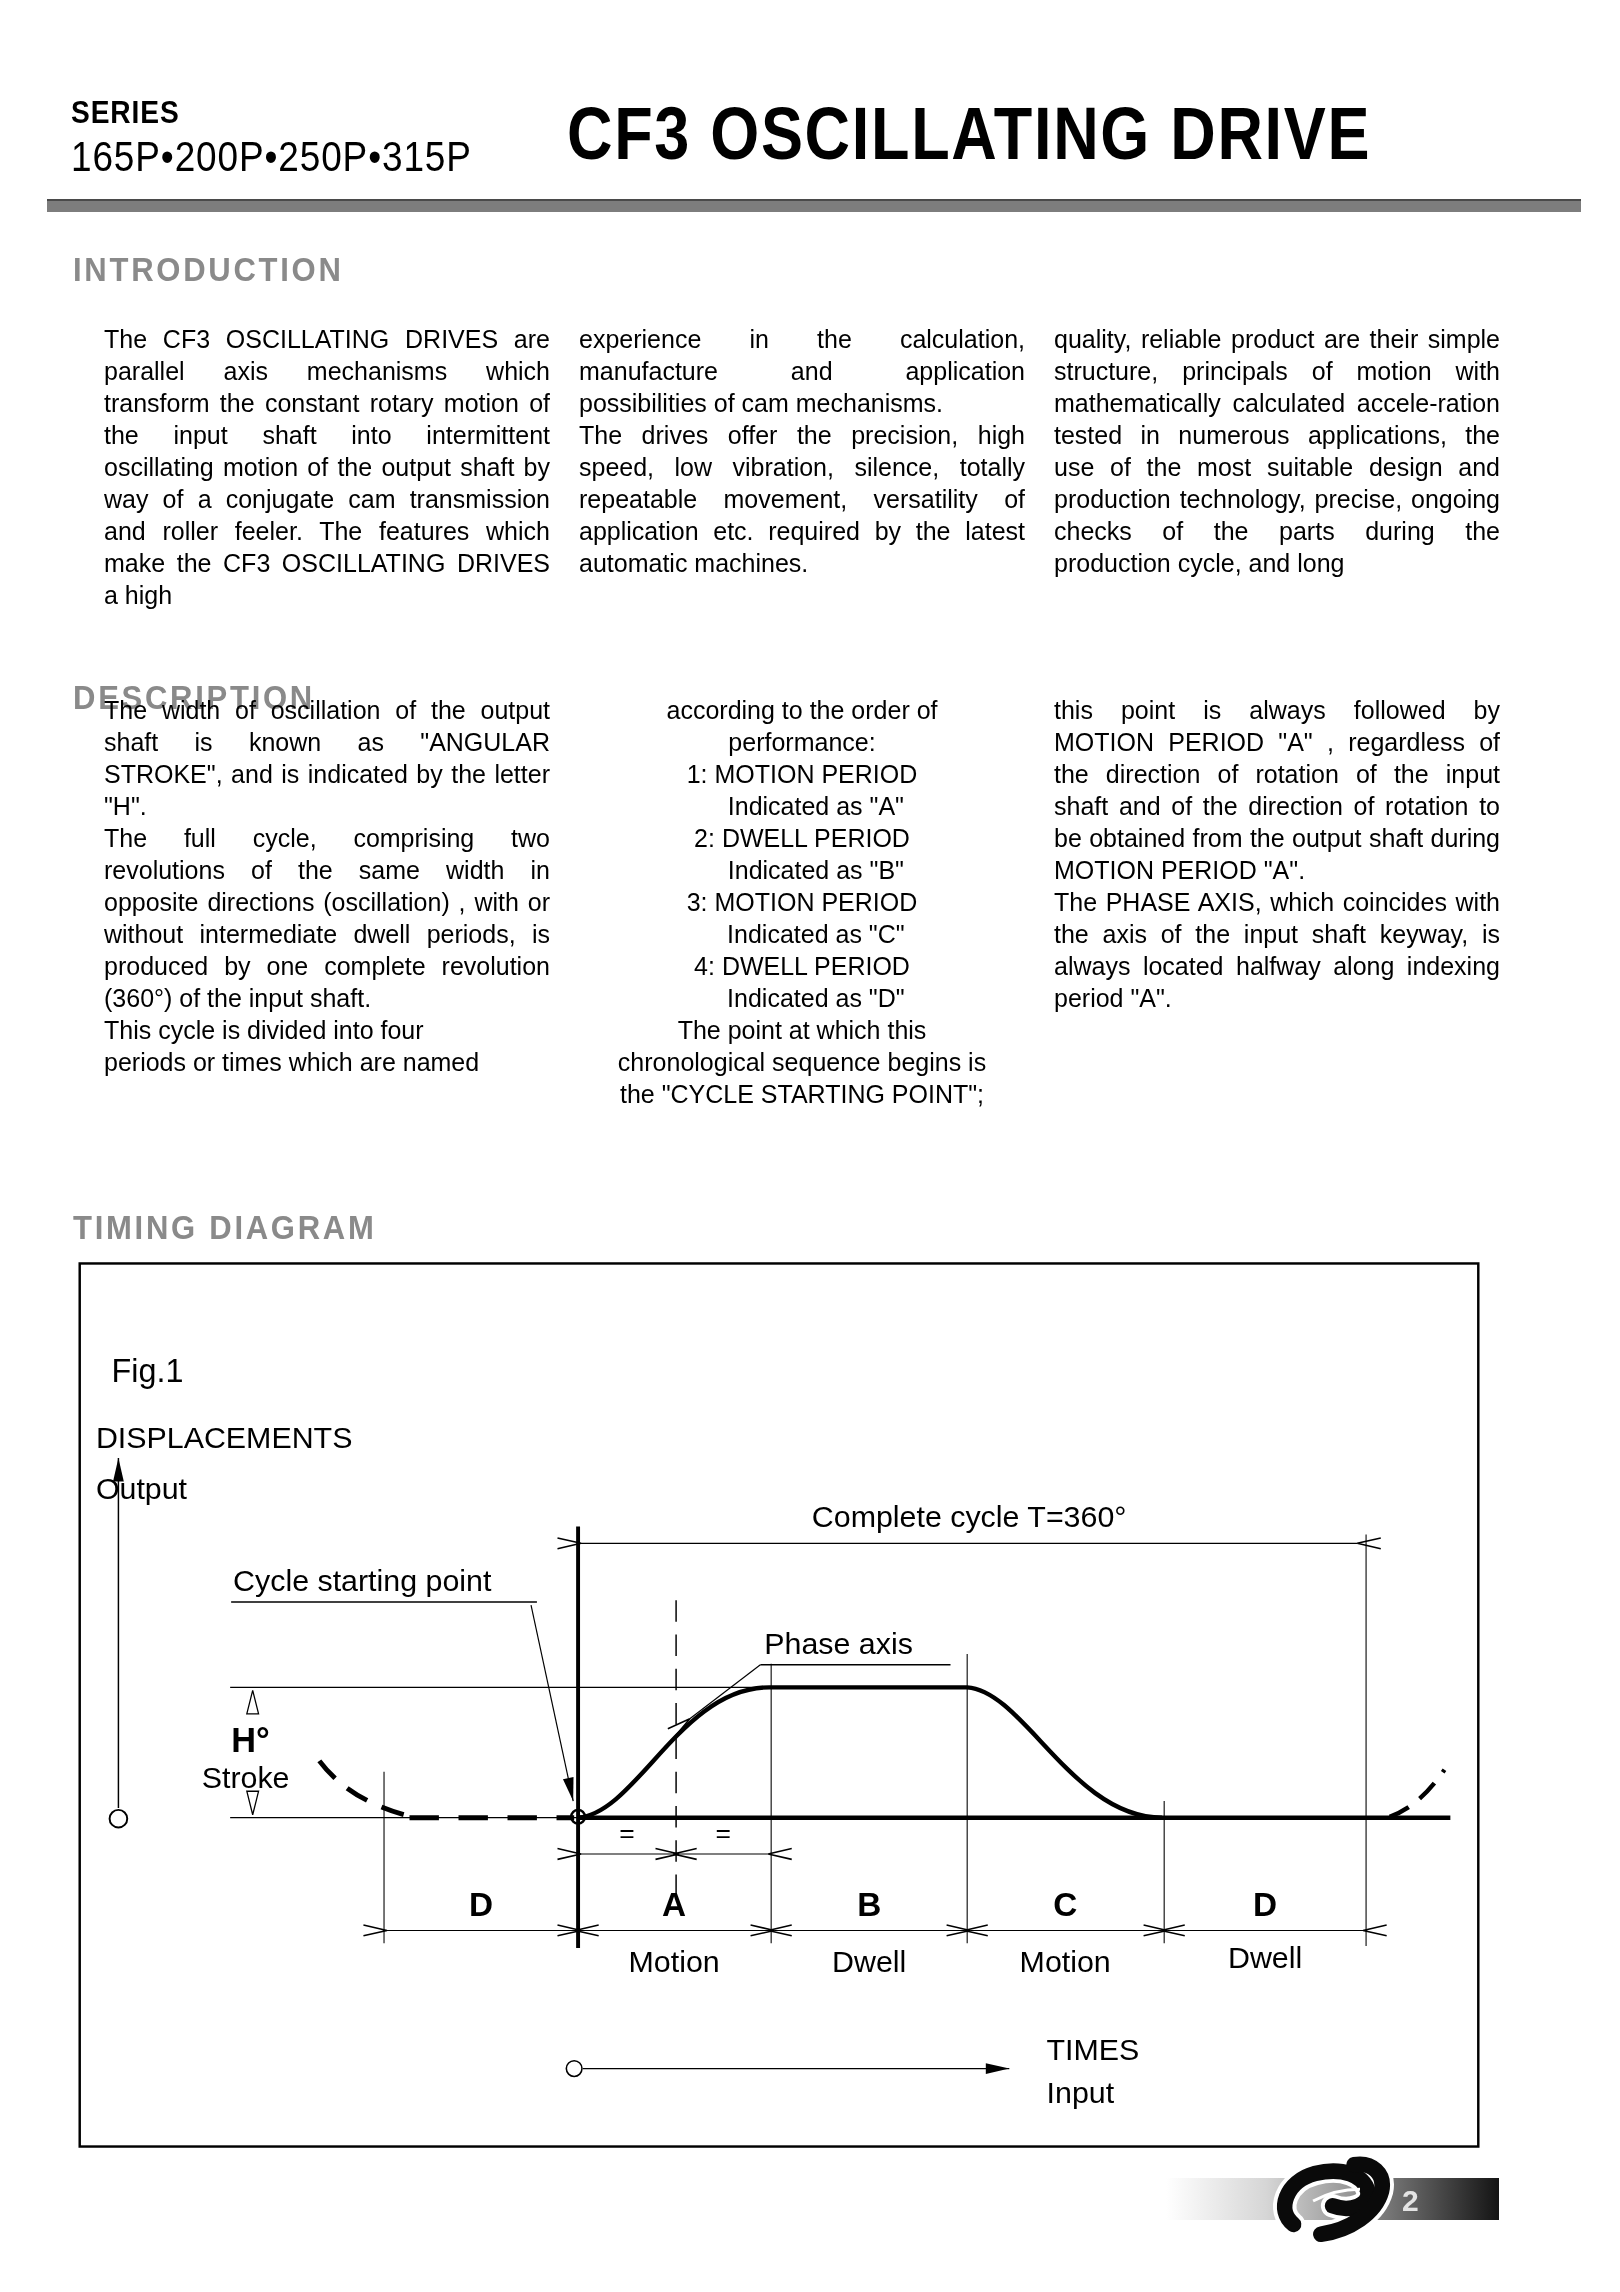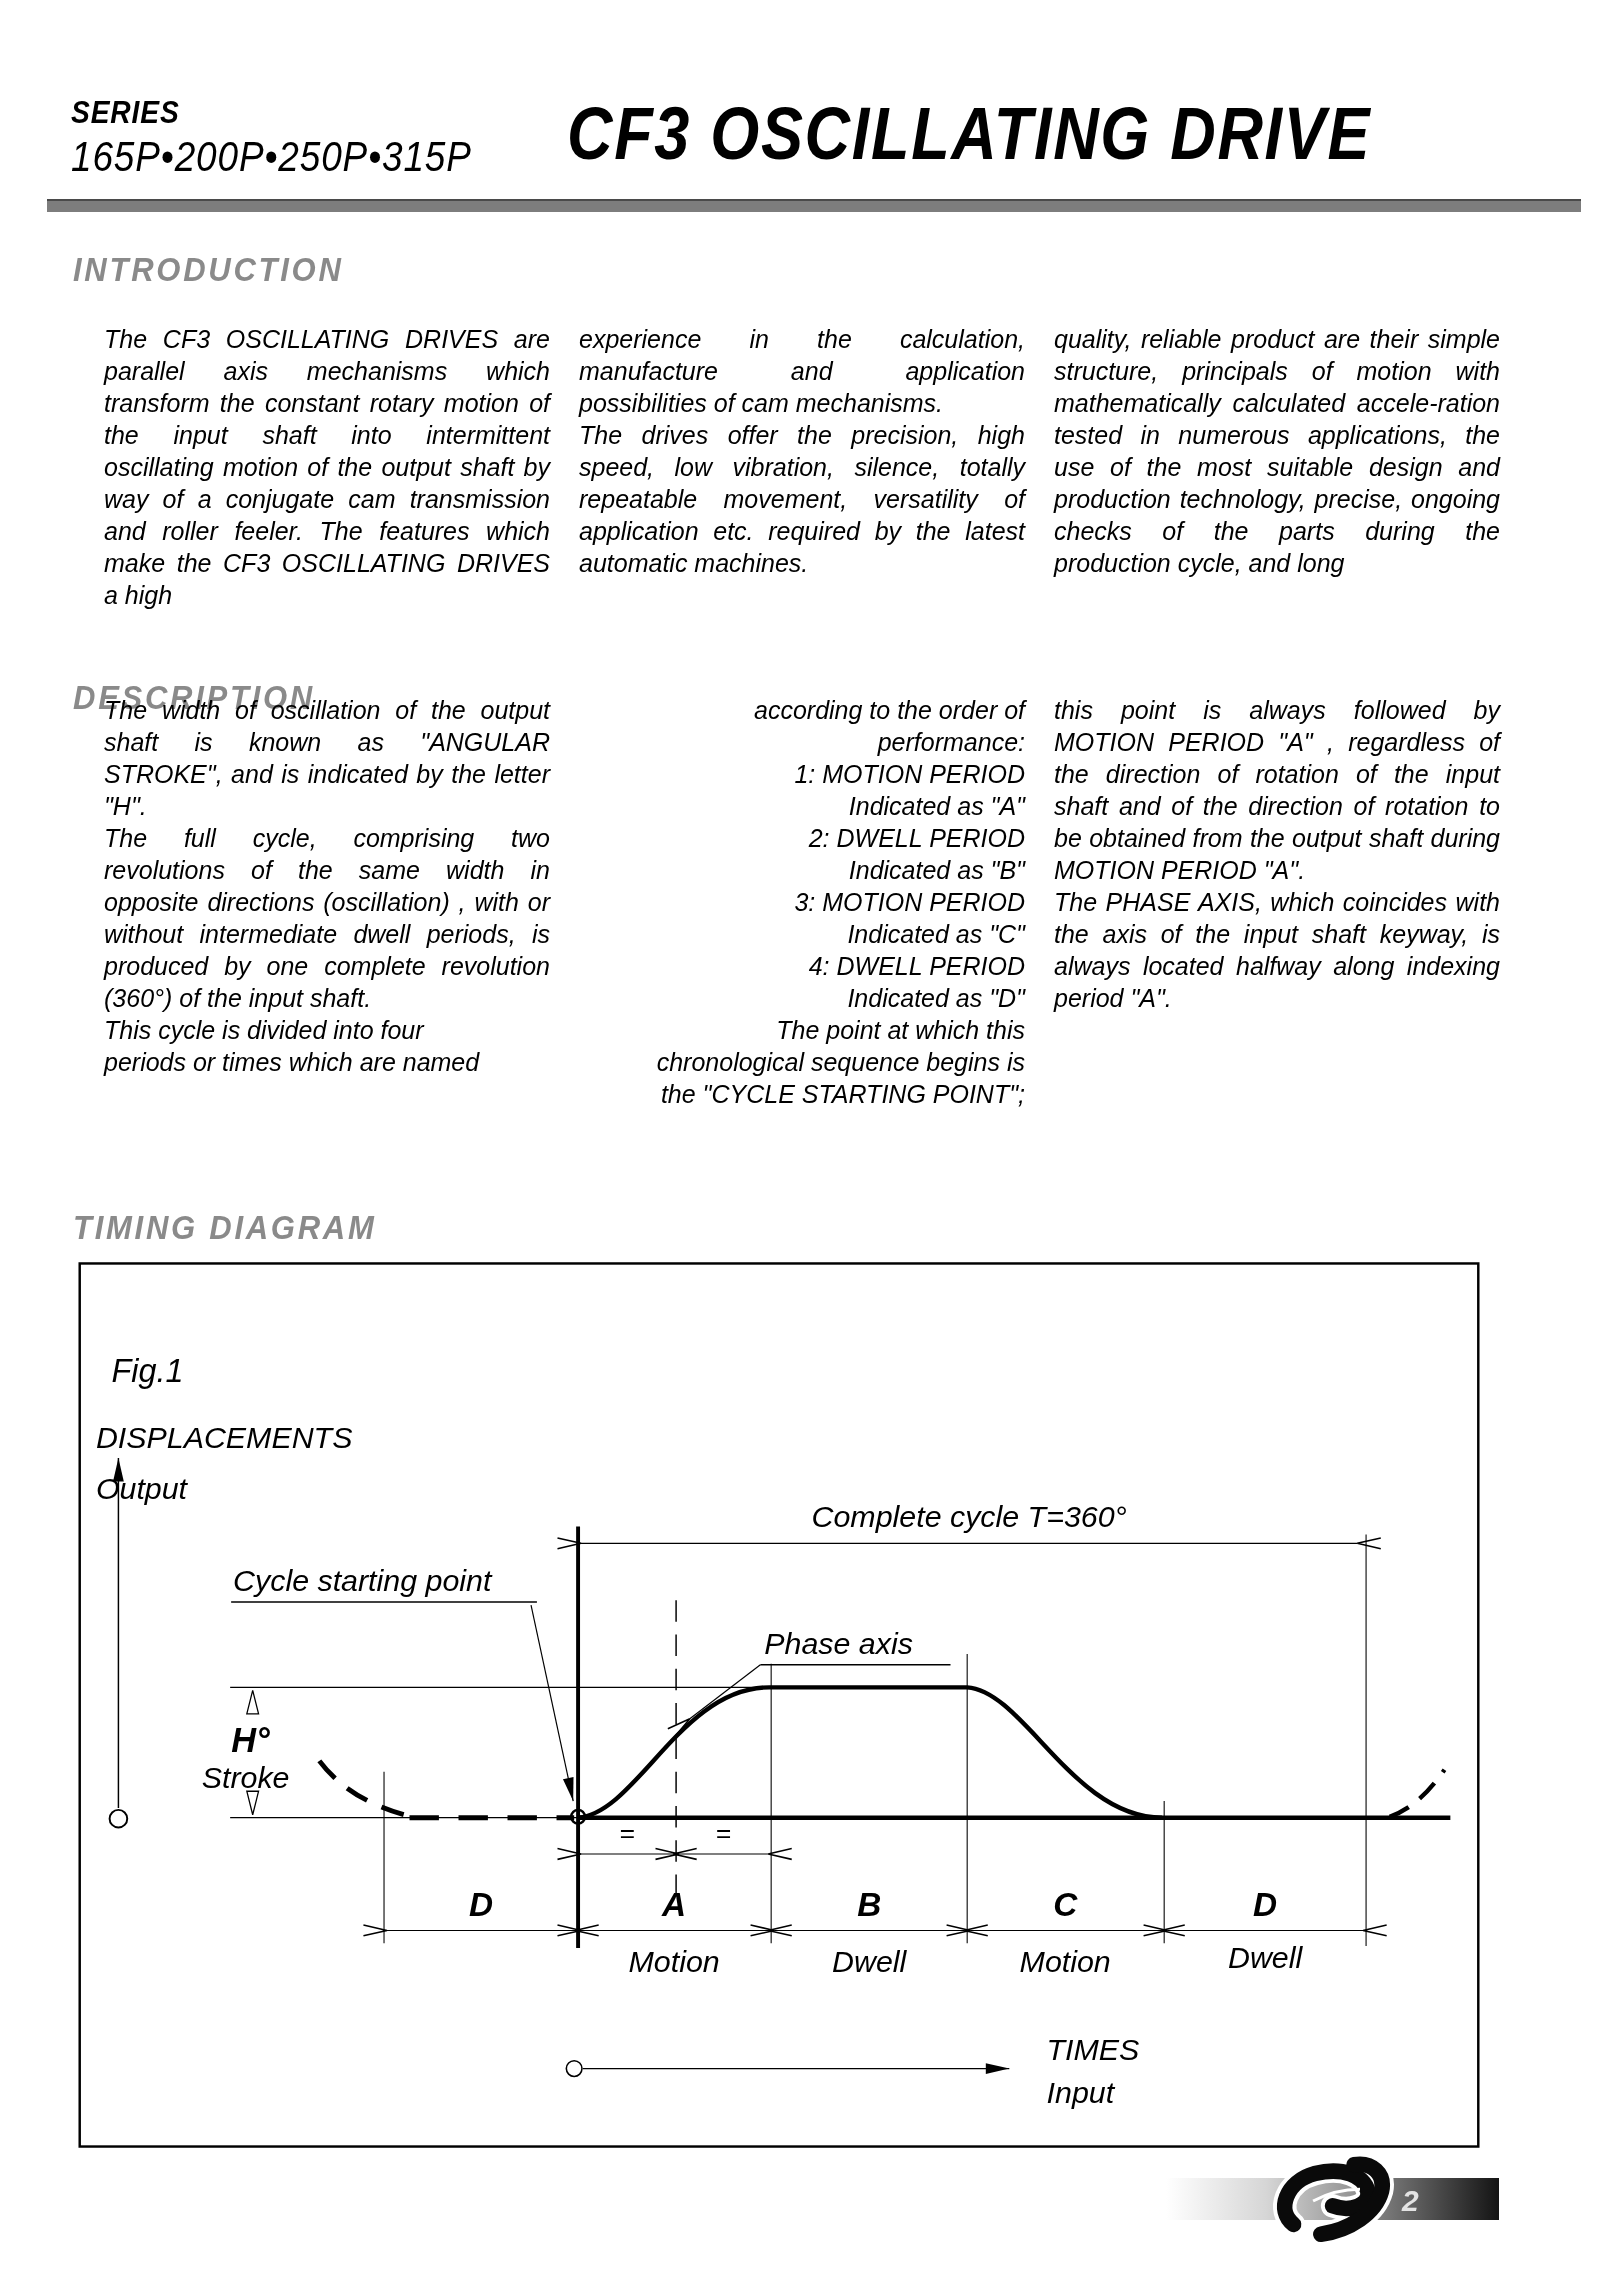--- a/index.html
+++ b/index.html
@@ -1,20 +1,19 @@
 <!DOCTYPE html>
 <html><head>
 <meta charset="utf-8">
 <style>
   html,body{margin:0;padding:0;background:#e9e9e9;}
   .page{
     position:relative;width:1620px;height:2293px;background:#ffffff;
     font-family:"Liberation Sans",sans-serif;color:#000;overflow:hidden;
     margin:0 auto;
-    font-style:italic;
   }
   
   .series-label{
     position:absolute;left:71px;top:94px;font-size:32px;font-weight:bold;
     letter-spacing:1px;transform:scaleX(.88);transform-origin:left top;
   }
   .series-models{
     position:absolute;left:71px;top:133px;font-size:42px;
     letter-spacing:1px;transform:scaleX(.88);transform-origin:left top;
   }
@@ -31,21 +30,21 @@
     position:absolute;left:73px;font-size:33px;font-weight:bold;color:#8a8a8a;
     letter-spacing:2.9px;transform:scaleX(.94);transform-origin:left top;
     text-shadow:0 1px 0 #ffffff;
   }
   
   .cols{position:absolute;left:88px;width:1397px;display:flex;gap:29px;margin-left:16px;}
   .col{
     width:446px;font-size:25px;line-height:32px;text-align:justify;
     white-space:pre-line;
   }
-  .col.prewrap{white-space:pre-wrap;text-align:right;}
+  .col.prewrap{white-space:pre-wrap;text-align:center;}
   
   .figure-box{position:absolute;left:78px;top:1262px;width:1402px;height:966px;}
   svg{display:block;}
   svg text{font-family:"Liberation Sans",sans-serif;fill:#000;}
   
   .footer-bar{
     position:absolute;left:1166px;top:2178px;width:333px;height:42px;
     background:linear-gradient(90deg,#ffffff 0%,#d6d6d6 30%,#8a8a8a 60%,#141414 100%);
   }
   .page-number{

